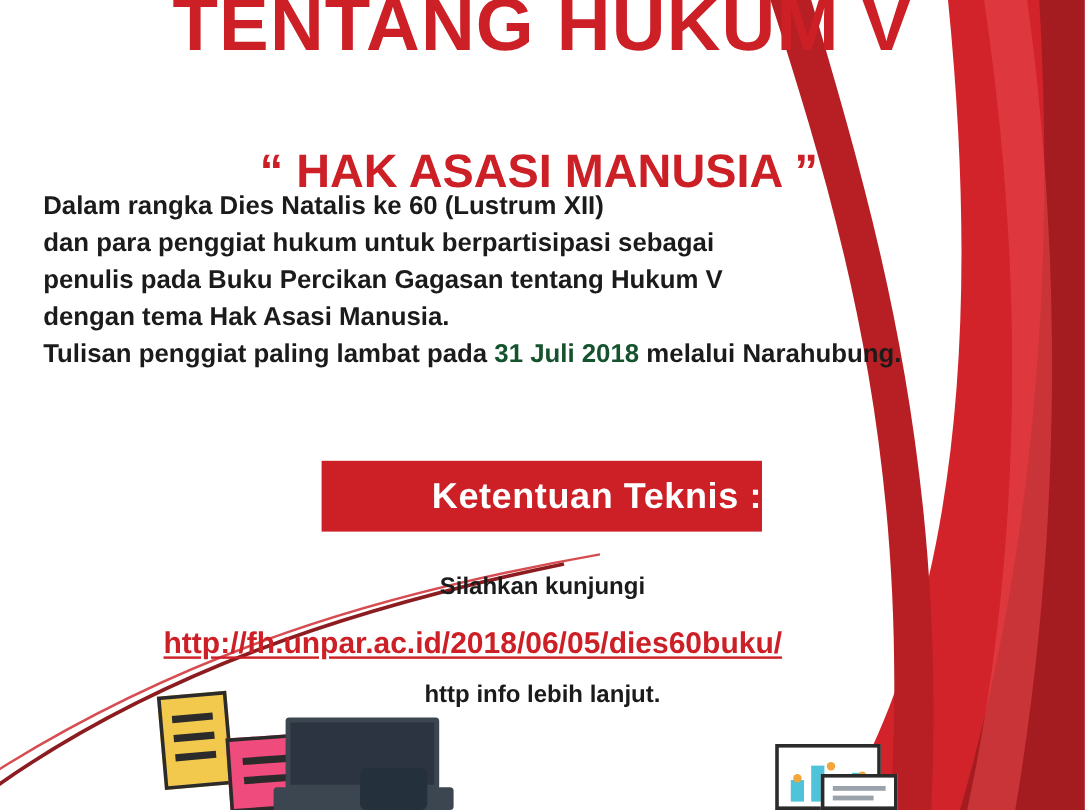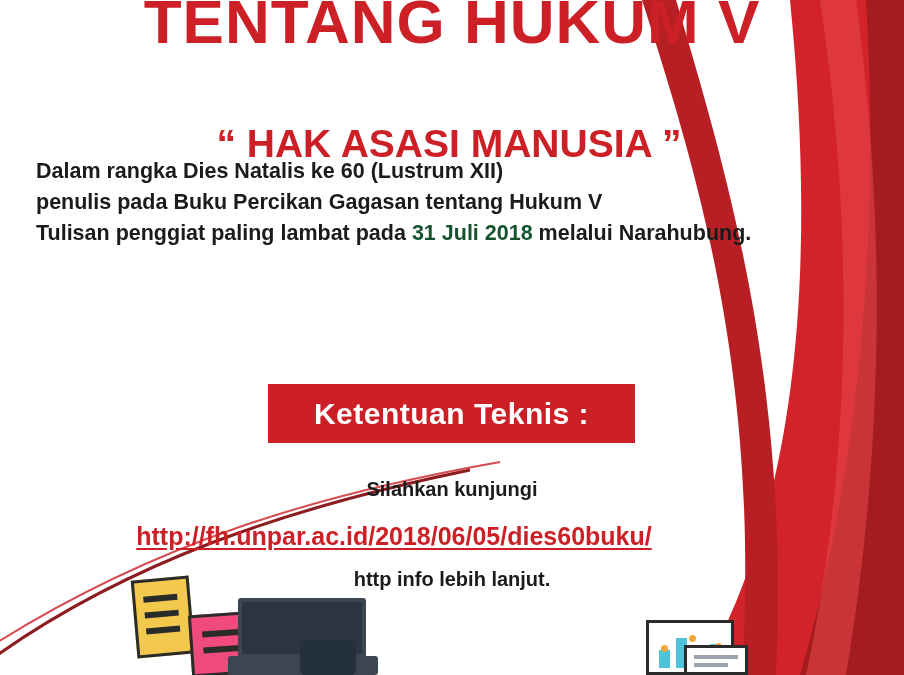--- a/index.html
+++ b/index.html
@@ -74,21 +74,21 @@
   
   .banner {
     position: absolute;
     left: 268px;
     top: 384px;
     width: 367px;
     height: 59px;
     background: #cc1f26;
     display: flex;
     align-items: center;
-    justify-content: center;
+    justify-content: flex-end;
   }
   .banner-text {
     color: #ffffff;
     font-size: 30px;
     font-weight: bold;
     letter-spacing: 0.5px;
   }
 
   
   .cta-line {
@@ -216,21 +216,23 @@
     <path d="M820,0 C856,240 850,470 806,675 L846,675 C884,450 886,220 856,0 Z" fill="#e8484c" opacity="0.55"></path>
     <path d="M-30,675 C120,560 300,505 470,470" stroke="#8c1c1f" stroke-width="3" fill="none"></path>
     <path d="M-30,660 C150,540 330,492 500,462" stroke="#cc1f26" stroke-width="2" fill="none" opacity="0.8"></path>
   </svg>
 
   <div class="title-main">TENTANG HUKUM V</div>
   <div class="title-sub">“ HAK ASASI MANUSIA ”</div>
 
   <div class="body-block">
     <div class="body-line">Dalam rangka Dies Natalis ke 60 (Lustrum XII)</div>
+    <div class="body-line">dan para penggiat hukum untuk berpartisipasi sebagai</div>
     <div class="body-line">penulis pada Buku Percikan Gagasan tentang Hukum V</div>
+    <div class="body-line">dengan tema Hak Asasi Manusia.</div>
     <div class="body-line"><span>Tulisan penggiat paling lambat pada </span><span class="hl-date">31 Juli 2018</span><span> melalui Narahubung.</span></div>
   </div>
 
   <div class="banner">
     <span class="banner-text">Ketentuan Teknis :</span>
   </div>
 
   <div class="cta-line cta-1">Silahkan kunjungi</div>
   <a class="cta-link" href="#">http://fh.unpar.ac.id/2018/06/05/dies60buku/</a>
   <div class="cta-line cta-2">http info lebih lanjut.</div>

